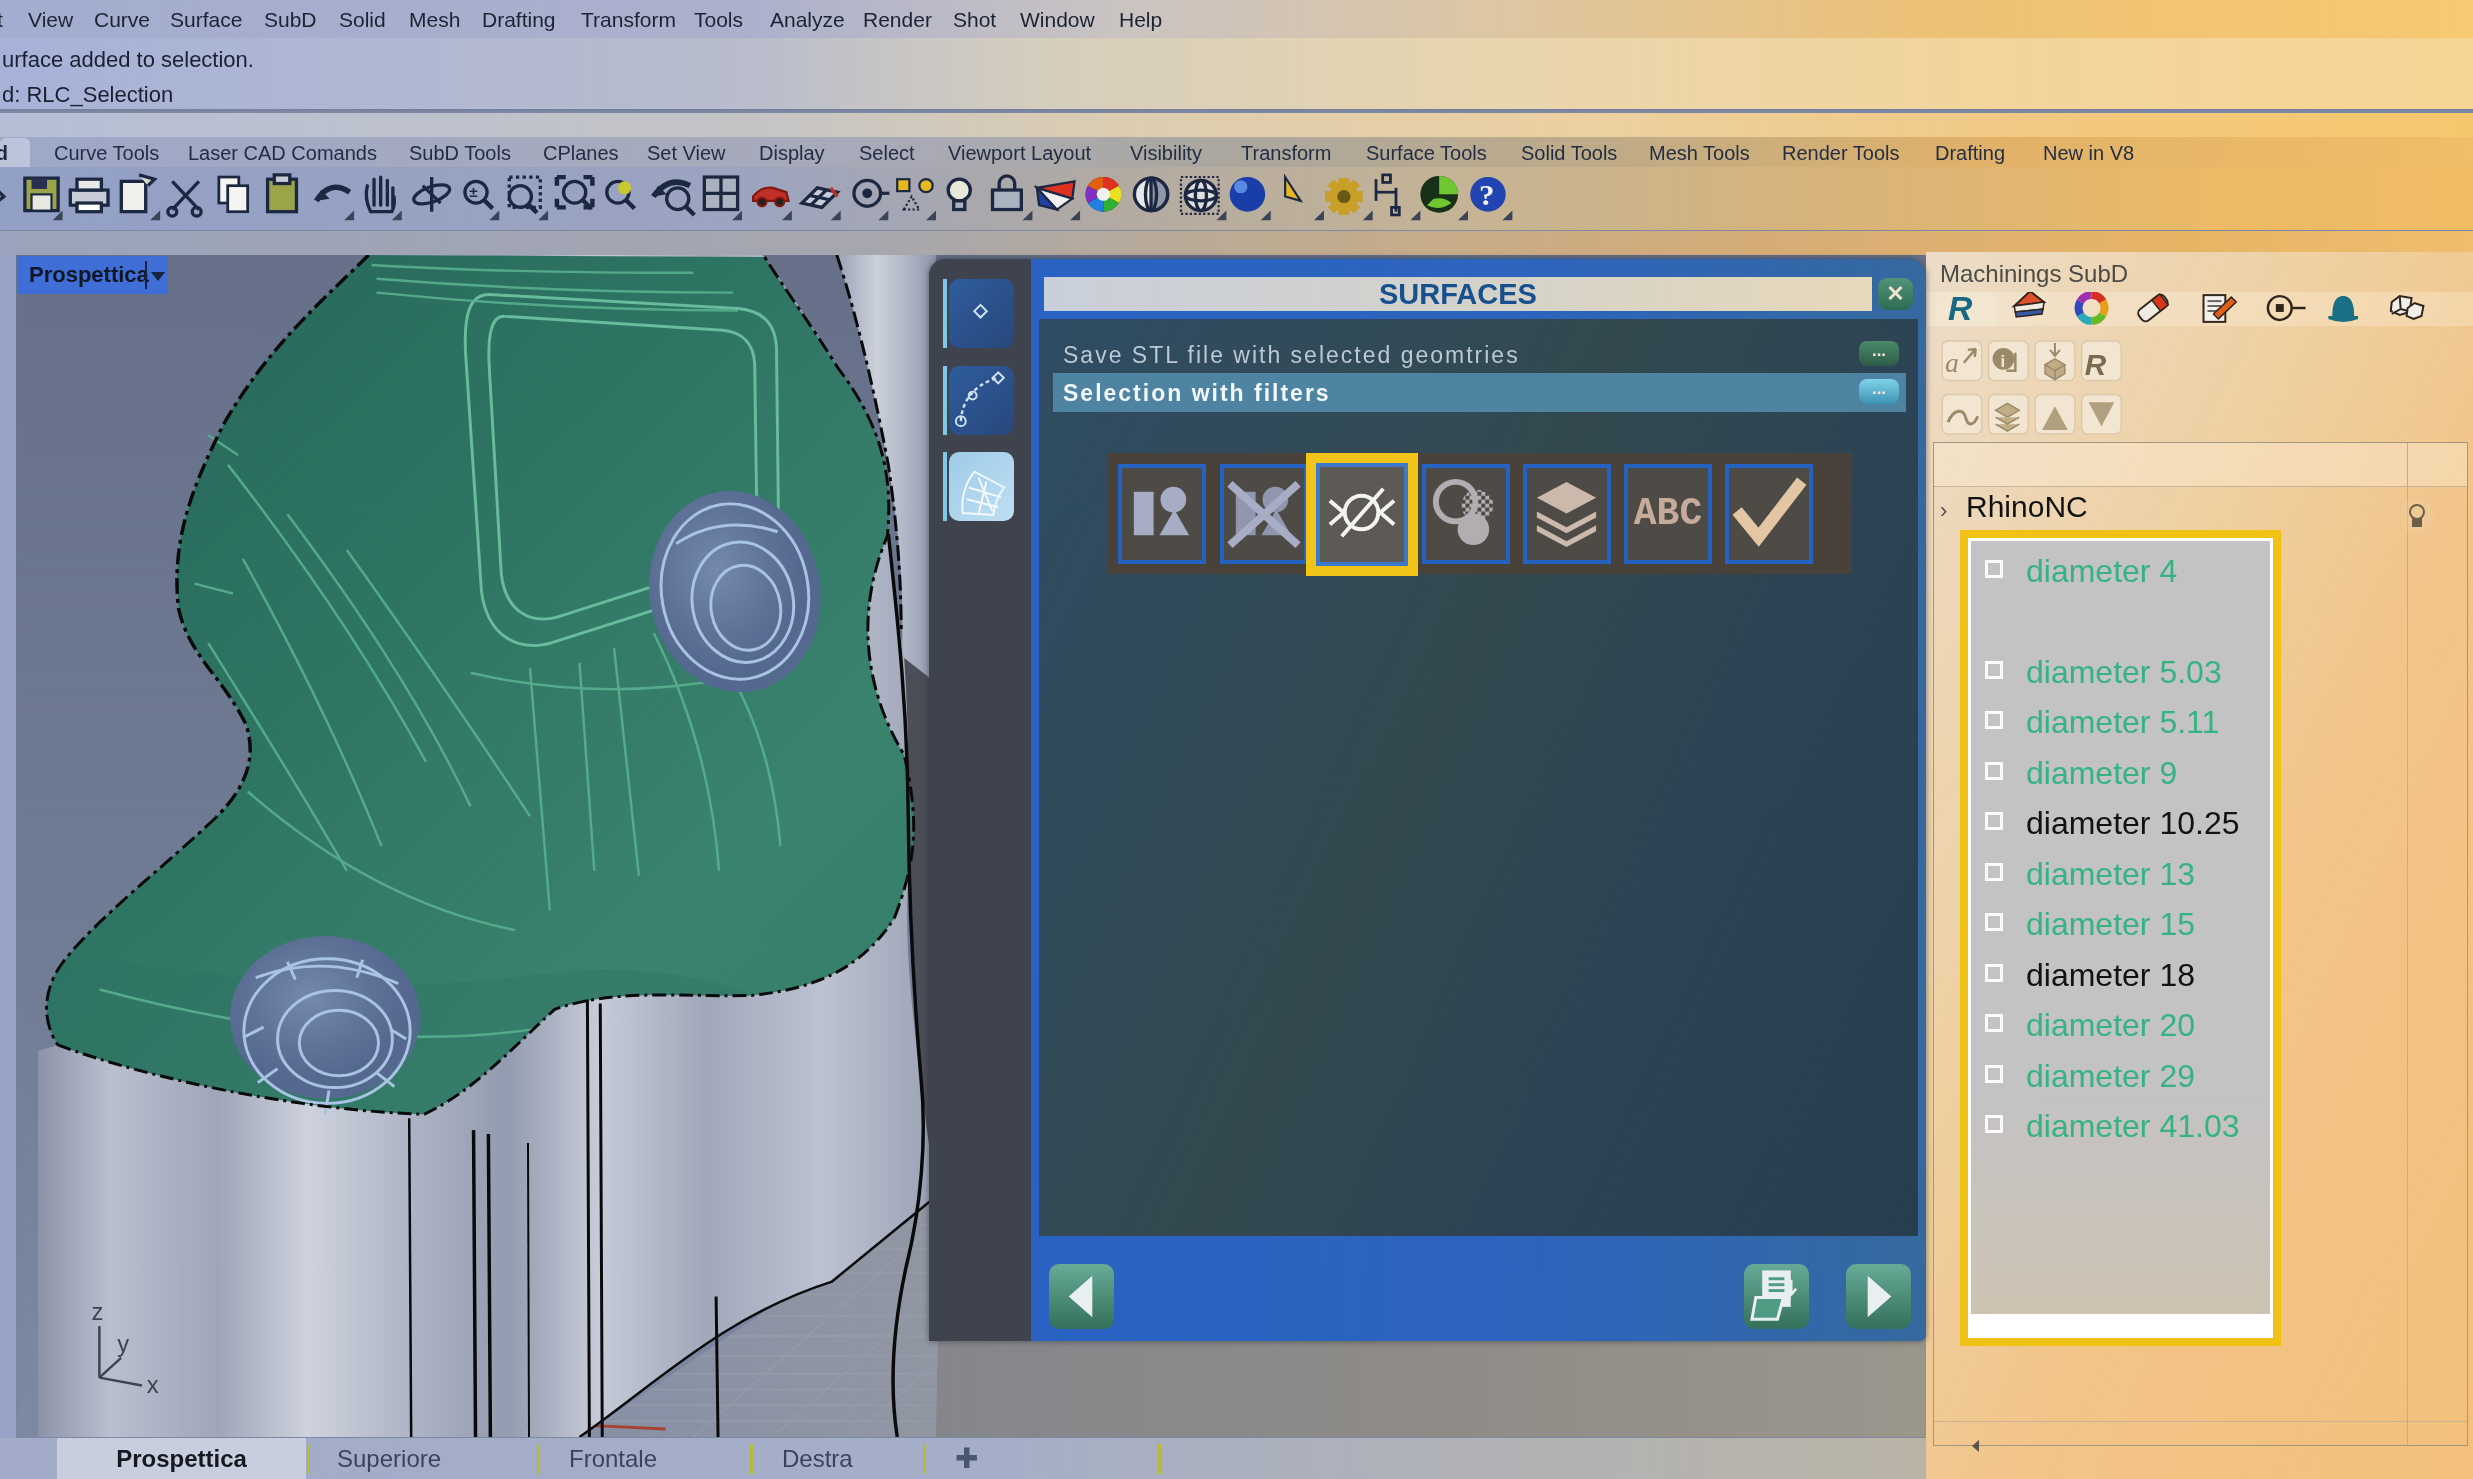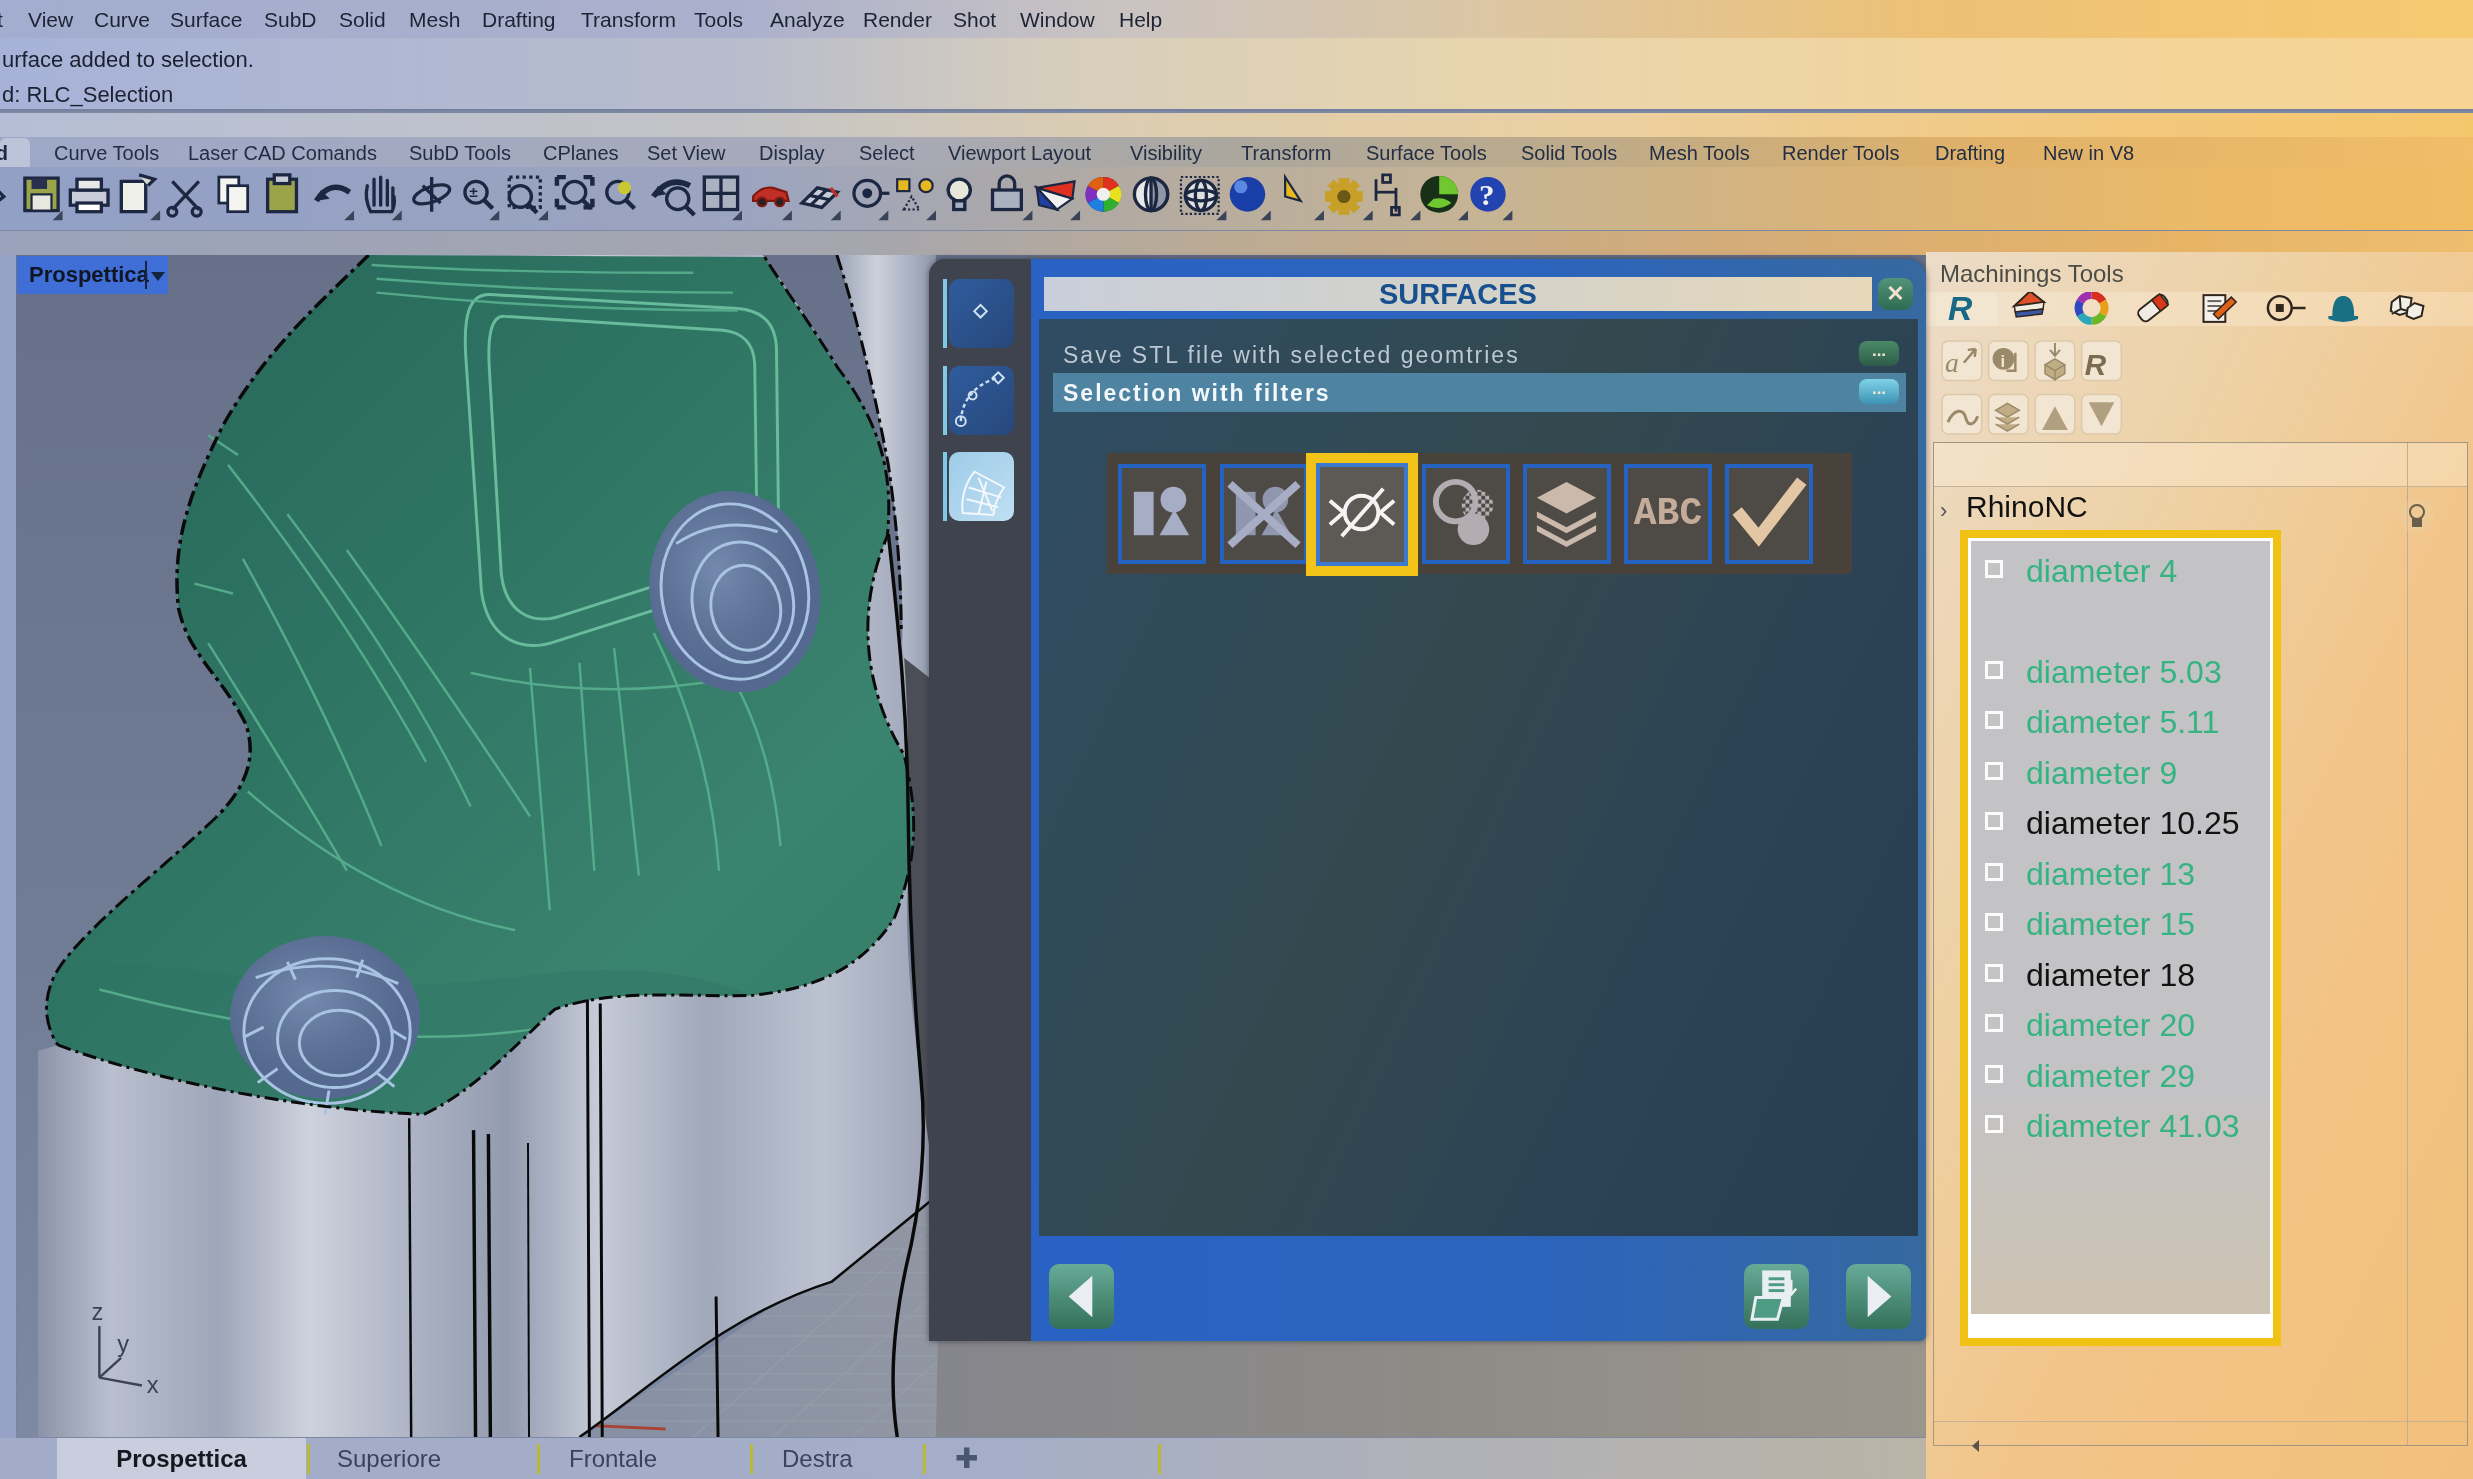--- a/index.html
+++ b/index.html
@@ -522,21 +522,21 @@
   <div class="tab" style="left:337px">Superiore</div>
   <div class="vsep" style="left:537px"></div>
   <div class="tab" style="left:569px">Frontale</div>
   <div class="vsep" style="left:750px"></div>
   <div class="tab" style="left:782px">Destra</div>
   <div class="vsep" style="left:923px"></div>
   <div class="tab" style="left:955px;font-size:28px;color:#4a5570">✚</div>
   <div class="vsep" style="left:1158px"></div>
 </div>
 <div class="abs" id="rpanel">
-  <div id="rp-title">Machinings Tools</div>
+  <div id="rp-title">Machinings SubD</div>
   <div style="position:absolute;left:0;top:40px;width:547px;height:34px;background:rgba(255,246,230,0.30)"></div>
   <div id="rp-tabs">
     <div style="position:absolute;left:0;top:0;width:61px;height:34px;background:#f3e6d0;border-radius:8px 8px 0 0"></div>
     <svg width="538" height="34" viewBox="0 0 543 34" style="position:relative">
       <g font-family="Liberation Sans">
         <text x="12" y="28" font-size="34" font-weight="bold" font-style="italic" fill="#176a85">R</text>
         <g transform="translate(95,0)">
             <path d="M-16,14 L0,-1 L14,10 Z" fill="#e05028" stroke="#30251c" stroke-width="2"></path>
             <path d="M-16,14 L14,10 L13,17 L-15,20 Z" fill="#f0ece2" stroke="#30251c" stroke-width="1.5"></path>
             <path d="M-15,20 L13,17 L12,22 L-14,25 Z" fill="#3858a8" stroke="#30251c" stroke-width="1.5"></path>

